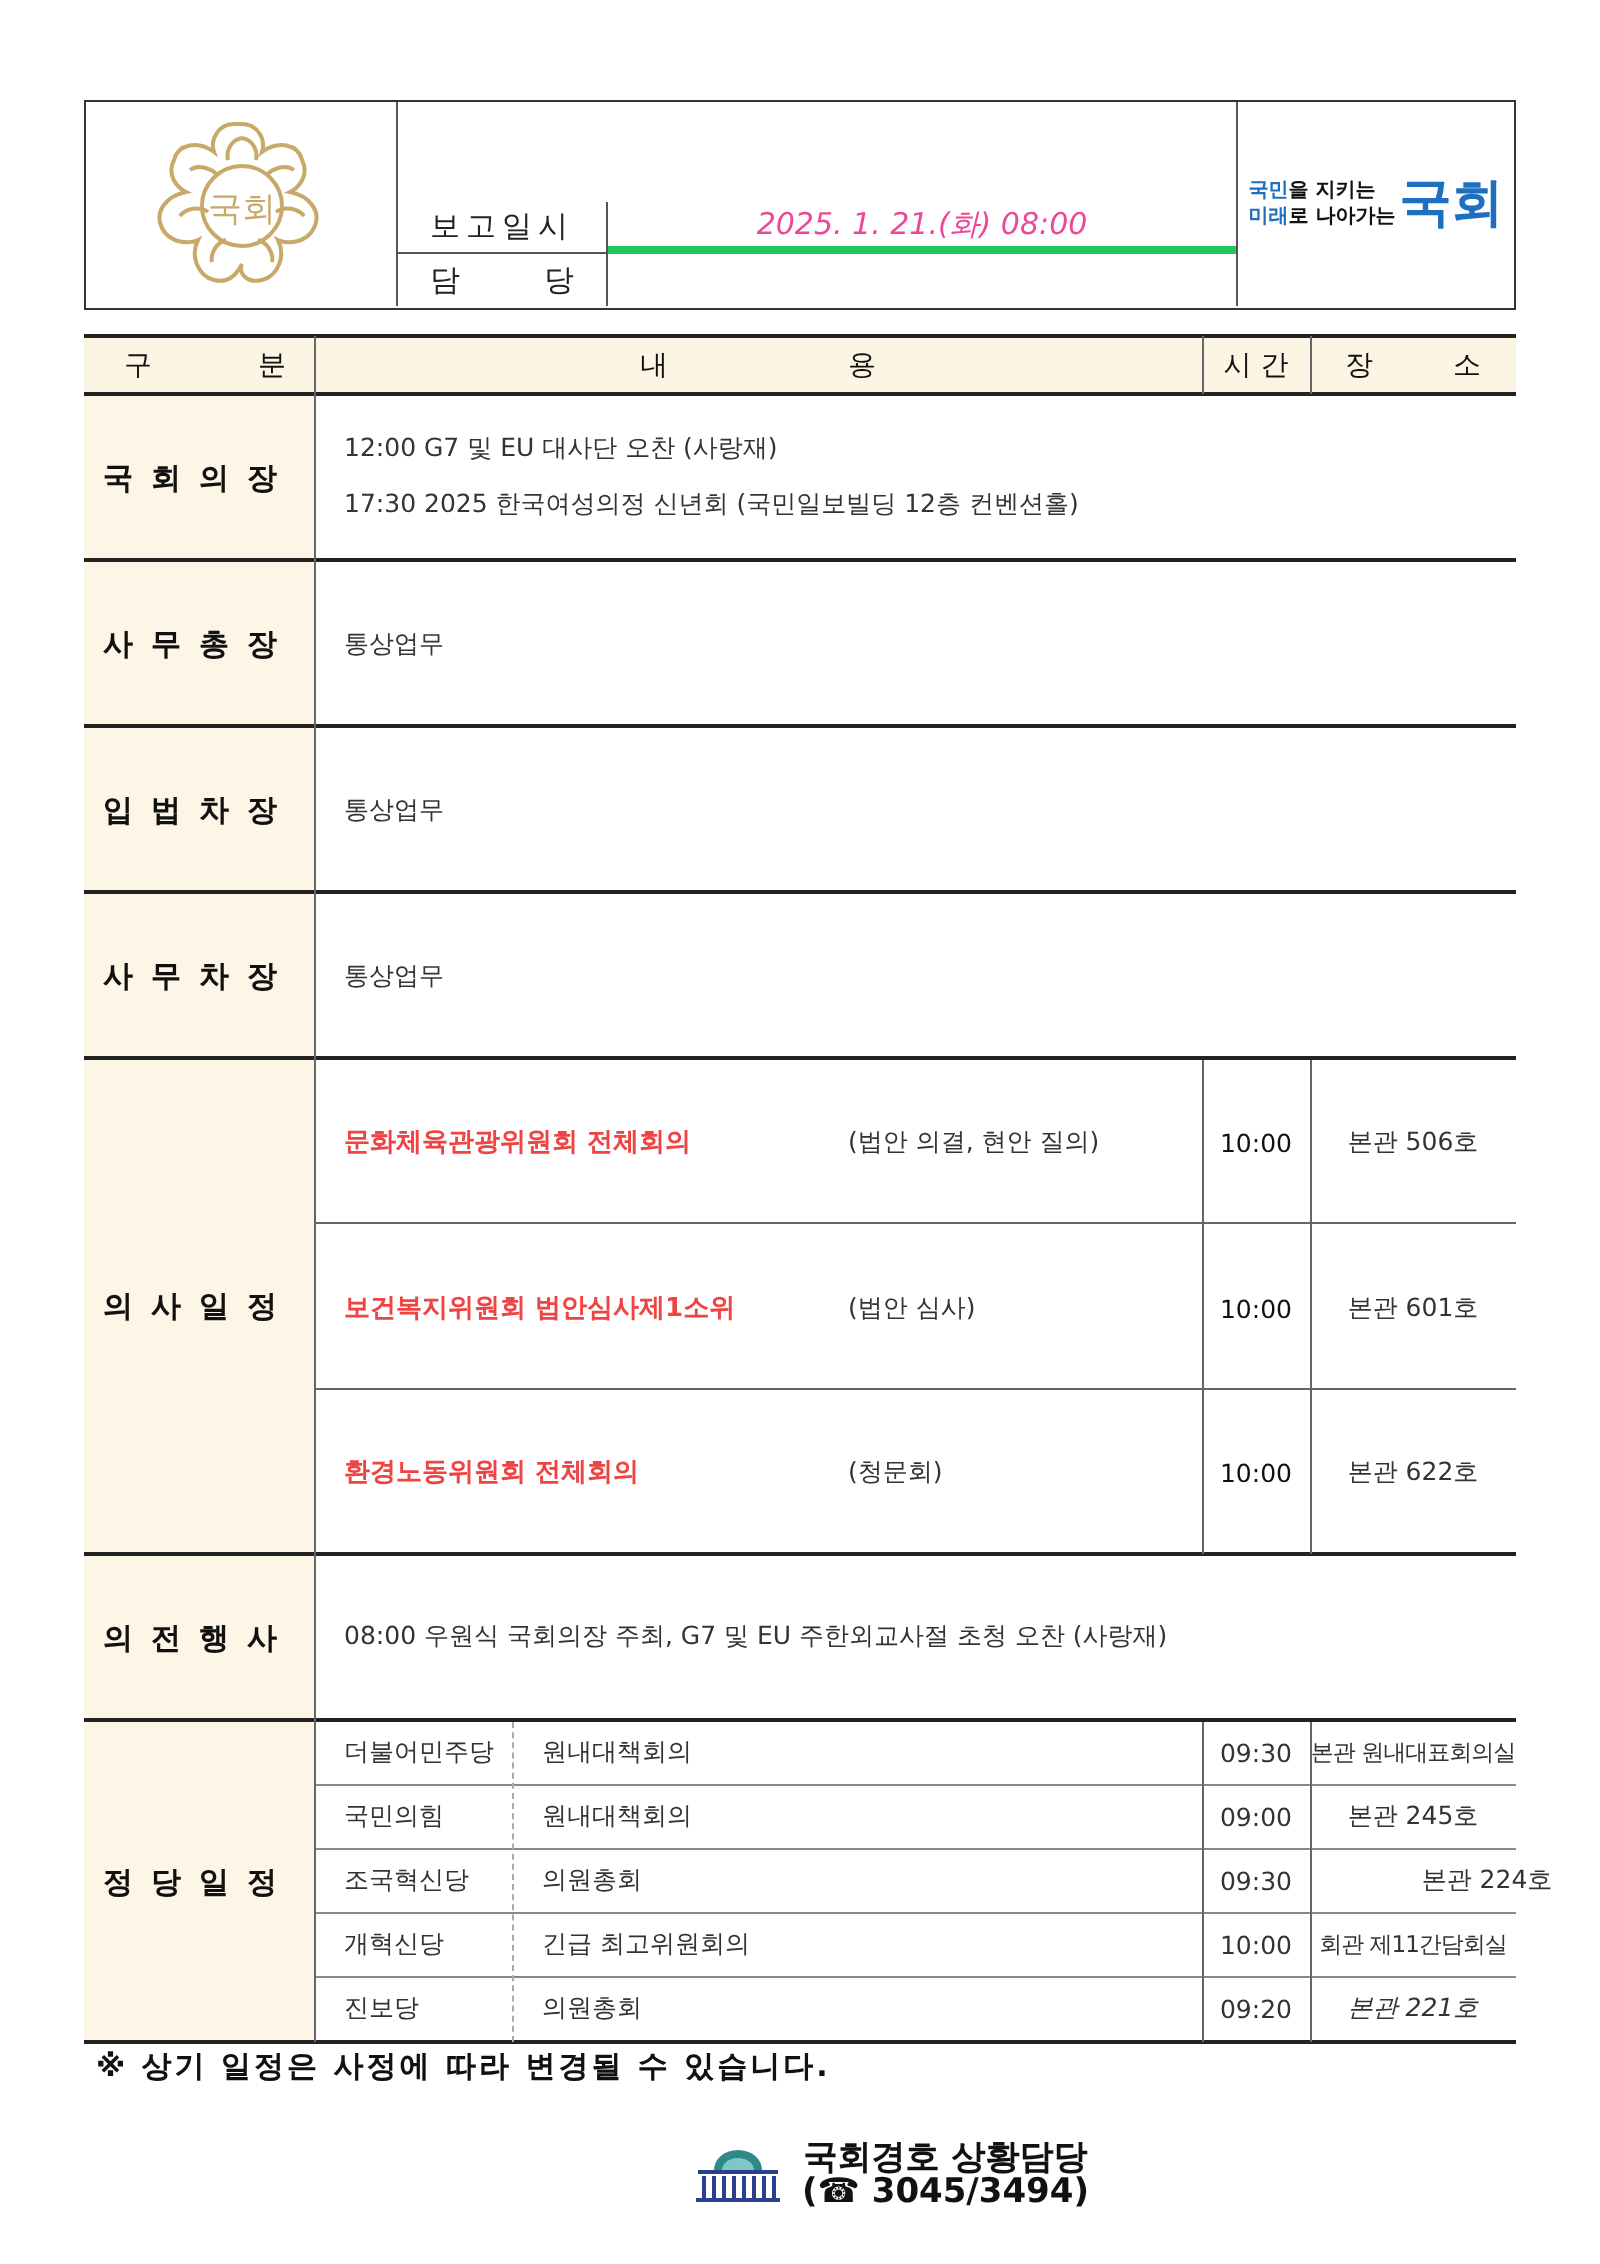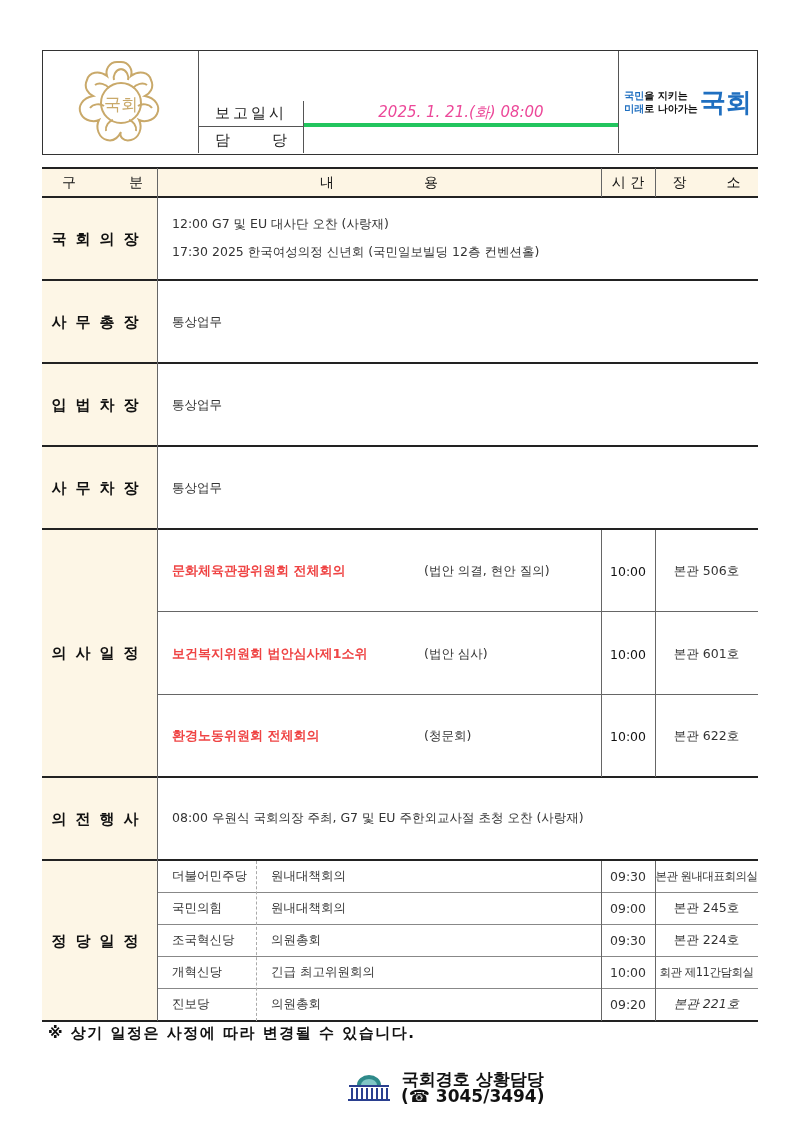--- a/index.html
+++ b/index.html
@@ -128,21 +128,21 @@
 <div>
   <div class="cell-text" style="left:172px; top:898px; height:20px;">국민의힘</div>
   <div class="cell-text" style="left:271px; top:898px; height:20px;">원내대책회의</div>
   <div class="cell-text" style="left:601px; width:54px; top:898px; height:20px; justify-content:center;">09:00</div>
   <div class="cell-text" style="left:655px; width:103px; top:898px; height:20px; justify-content:center;">본관 245호</div>
 </div>
 <div>
   <div class="cell-text" style="left:172px; top:930px; height:20px;">조국혁신당</div>
   <div class="cell-text" style="left:271px; top:930px; height:20px;">의원총회</div>
   <div class="cell-text" style="left:601px; width:54px; top:930px; height:20px; justify-content:center;">09:30</div>
-  <div class="cell-text" style="left:655px; width:103px; top:930px; height:20px; justify-content:center;text-align:center;">본관 224호</div>
+  <div class="cell-text" style="left:692px; width:103px; top:930px; height:20px; justify-content:center;text-align:center;">본관 224호</div>
 </div>
 <div>
   <div class="cell-text" style="left:172px; top:962px; height:20px;">개혁신당</div>
   <div class="cell-text" style="left:271px; top:962px; height:20px;">긴급 최고위원회의</div>
   <div class="cell-text" style="left:601px; width:54px; top:962px; height:20px; justify-content:center;">10:00</div>
   <div class="cell-text" style="left:655px; width:103px; top:962px; height:20px; justify-content:center; font-size:11.5px; letter-spacing:-0.5px;">회관 제11간담회실</div>
 </div>
 <div>
   <div class="cell-text" style="left:172px; top:994px; height:20px;">진보당</div>
   <div class="cell-text" style="left:271px; top:994px; height:20px;">의원총회</div>

